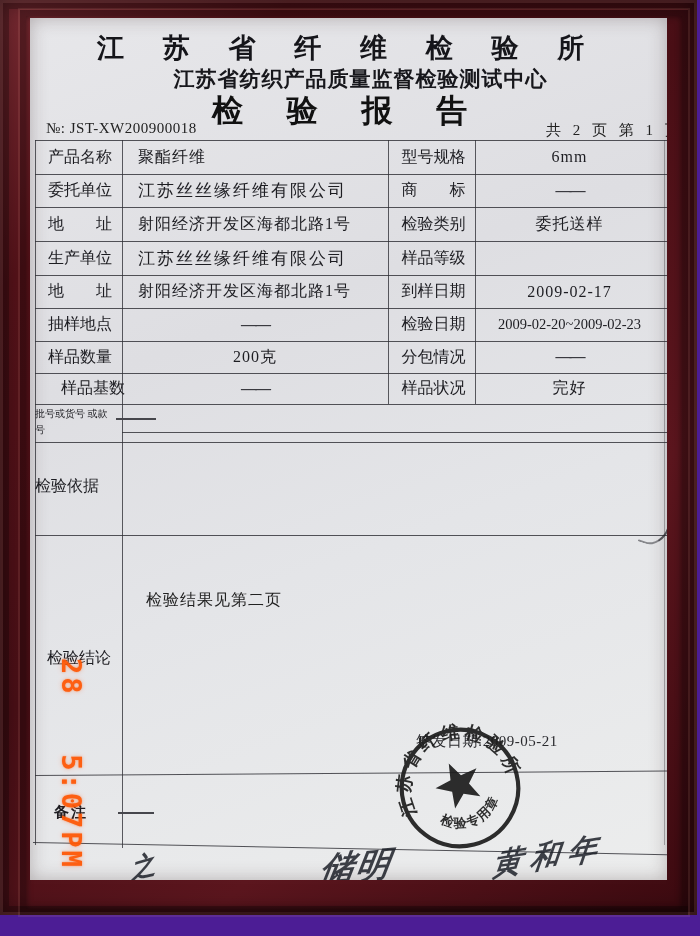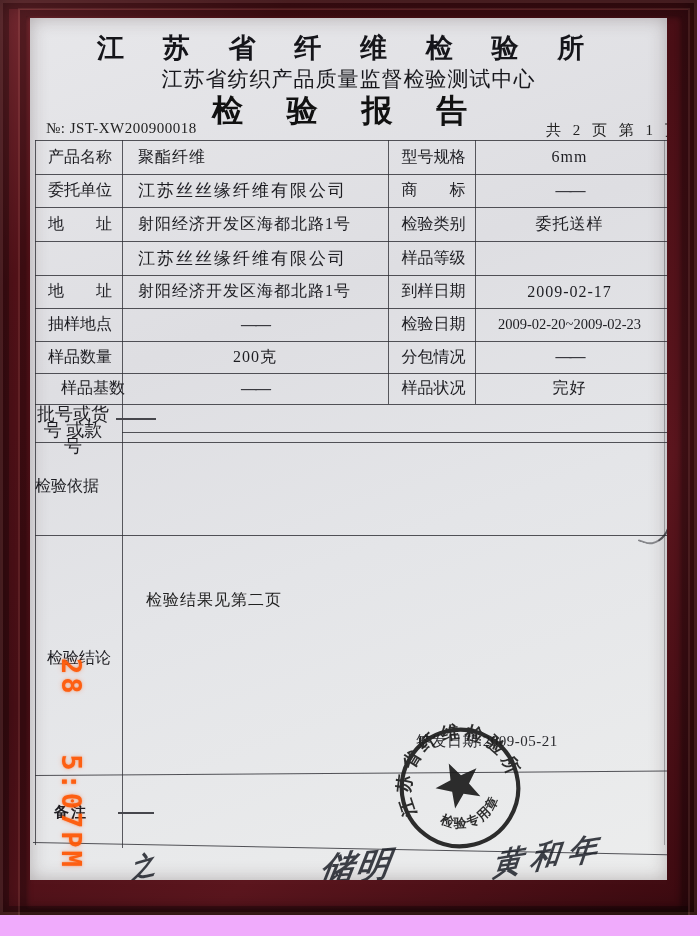--- a/index.html
+++ b/index.html
@@ -1,57 +1,57 @@
 <!DOCTYPE html>
 <html><head>
 <meta charset="utf-8">
 <style>
   html,body{margin:0;padding:0;background:#ffffff;}
   body{font-family:"Liberation Serif","DejaVu Serif",serif;}
-  #stage{position:relative;width:700px;height:936px;background:#f0abfc;overflow:hidden;}
+  #stage{position:relative;width:700px;height:936px;background:#4c1d95;overflow:hidden;}
 
   
   .frame{position:absolute;left:0;top:0;width:697px;height:915px;
     background:linear-gradient(135deg,#7a2b33 0%,#551219 18%,#4a0f16 45%,#5c161e 70%,#3c0a10 100%);
     box-shadow:inset 0 0 0 3px rgba(190,120,120,.18), inset 0 0 0 9px rgba(0,0,0,.25),
                inset 0 0 26px rgba(0,0,0,.55);}
   .frame-bevel{position:absolute;left:20px;top:10px;width:656px;height:893px;
     background:transparent;border:6px solid rgba(0,0,0,.28);
     box-shadow:0 0 0 2px rgba(255,190,170,.10), inset 0 0 6px rgba(0,0,0,.5);}
 
   
   .paper{position:absolute;left:30px;top:18px;width:637px;height:862px;overflow:hidden;
     background:linear-gradient(160deg,#e7e7ea 0%,#dedee2 35%,#e4e5e8 60%,#eceded 100%);
     box-shadow:inset 0 0 18px rgba(60,40,40,.30);}
 
   
   .t1{position:absolute;left:0;top:12px;width:100%;text-align:center;font-size:27px;
       font-weight:bold;letter-spacing:16px;color:#15151a;white-space:nowrap;}
   .t2{position:absolute;left:0;top:47px;width:100%;text-align:center;font-size:21px;
-      font-weight:normal;letter-spacing:1px;color:#17171c;}
+      font-weight:bold;letter-spacing:1px;color:#17171c;padding-left:12px;}
   .t3{position:absolute;left:0;top:72px;width:100%;text-align:center;font-size:31px;
       font-weight:bold;letter-spacing:18px;color:#111;white-space:nowrap;}
   .repno{position:absolute;left:16px;top:102px;font-size:15px;color:#222;letter-spacing:.5px;}
   .pagin{position:absolute;left:516px;top:103px;font-size:15px;color:#222;letter-spacing:4px;white-space:nowrap;}
 
   
   .hl{position:absolute;height:0;border-top:1.6px solid rgba(48,48,54,.82);}
   .vl{position:absolute;width:0;border-left:1.5px solid rgba(48,48,54,.78);}
 
   
   .cell{position:absolute;display:flex;align-items:center;color:#1d1d22;font-size:16px;}
   .lblc{padding-left:13px;}
   .lbl3{justify-content:center;text-align:center;padding:0 2px;}
   .valL{padding-left:16px;letter-spacing:1px;}
   .valC{justify-content:center;text-align:center;letter-spacing:1px;}
   .dashv{letter-spacing:-2px;font-weight:bold;color:#3a3a40;}
   .small-dash{position:absolute;border-top:2px solid #46464c;}
 
-  .batch-lbl{position:absolute;left:5px;top:388px;width:76px;text-align:center;
-     font-size:18px;line-height:16px;color:#1d1d22;}
+  .batch-lbl{position:absolute;left:5px;top:388px;width:76px;
+     font-size:10px;line-height:16px;color:#1d1d22;}
   .basis-lbl{position:absolute;left:5px;top:458px;width:88px;font-size:16px;color:#1d1d22;}
   .basis-val{position:absolute;left:104px;top:455px;font-size:16px;color:#1d1d22;letter-spacing:1px;}
   .concl-lbl{position:absolute;left:6px;top:630px;width:86px;text-align:center;font-size:16px;color:#1d1d22;}
   .concl-note{position:absolute;left:116px;top:572px;font-size:16px;color:#222;letter-spacing:1px;}
   .issue-date{position:absolute;left:386px;top:714px;font-size:15px;color:#2a2a2e;letter-spacing:.5px;}
   .remark-lbl{position:absolute;left:24px;top:785px;font-size:15px;color:#1d1d22;letter-spacing:2px;font-weight:bold;}
 
   
   .ts{position:absolute;left:26px;top:640px;writing-mode:vertical-rl;
       font-family:"DejaVu Sans Mono",monospace;font-weight:bold;font-size:27px;
@@ -117,20 +117,21 @@
     <div class="cell lblc" style="left:5px;top:156px;width:87px;height:33px;">委托单位</div>
     <div class="cell valL" style="left:92px;top:156px;width:266px;height:33px;font-size:17px;letter-spacing:2px;">江苏丝丝缘纤维有限公司</div>
     <div class="cell lbl3" style="left:358px;top:156px;width:87px;height:33px;">商　　标</div>
     <div class="cell valC dashv" style="left:445px;top:156px;width:189px;height:33px;">——</div>
 
     <div class="cell lblc" style="left:5px;top:189px;width:87px;height:34px;">地　　址</div>
     <div class="cell valL" style="left:92px;top:189px;width:266px;height:34px;">射阳经济开发区海都北路1号</div>
     <div class="cell lbl3" style="left:358px;top:189px;width:87px;height:34px;">检验类别</div>
     <div class="cell valC" style="left:445px;top:189px;width:189px;height:34px;">委托送样</div>
 
+    <div class="cell lblc" style="left:5px;top:223px;width:87px;height:34px;">生产单位</div>
     <div class="cell valL" style="left:92px;top:223px;width:266px;height:34px;font-size:17px;letter-spacing:2px;">江苏丝丝缘纤维有限公司</div>
     <div class="cell lbl3" style="left:358px;top:223px;width:87px;height:34px;">样品等级</div>
     <div class="cell valC" style="left:445px;top:223px;width:189px;height:34px;"></div>
 
     <div class="cell lblc" style="left:5px;top:257px;width:87px;height:33px;">地　　址</div>
     <div class="cell valL" style="left:92px;top:257px;width:266px;height:33px;">射阳经济开发区海都北路1号</div>
     <div class="cell lbl3" style="left:358px;top:257px;width:87px;height:33px;">到样日期</div>
     <div class="cell valC" style="left:445px;top:257px;width:189px;height:33px;">2009-02-17</div>
 
     <div class="cell lblc" style="left:5px;top:290px;width:87px;height:33px;">抽样地点</div>

